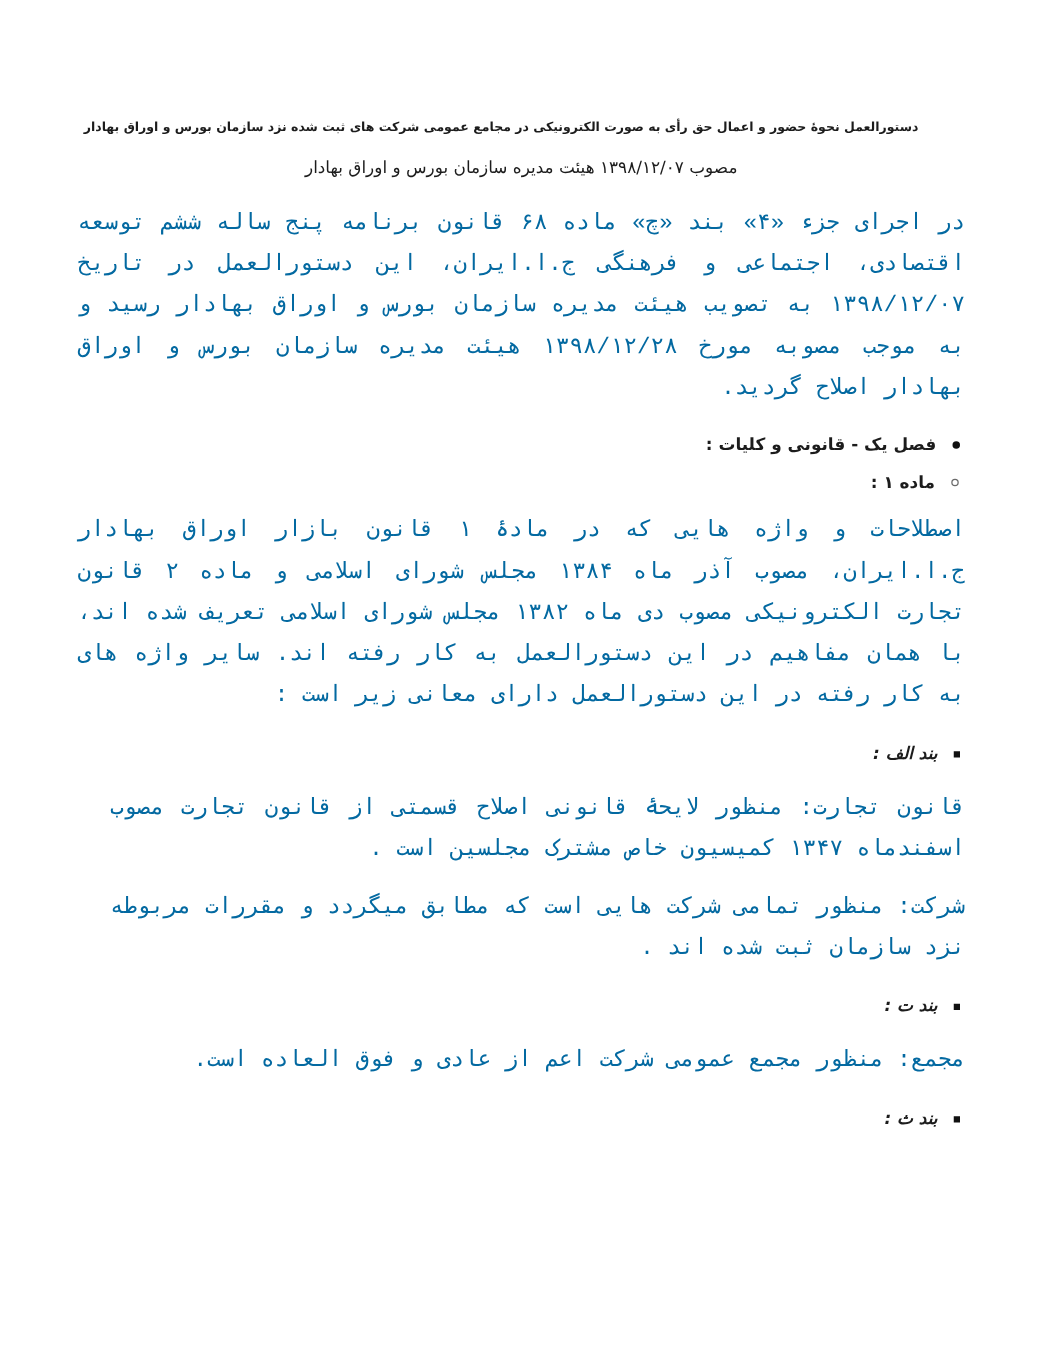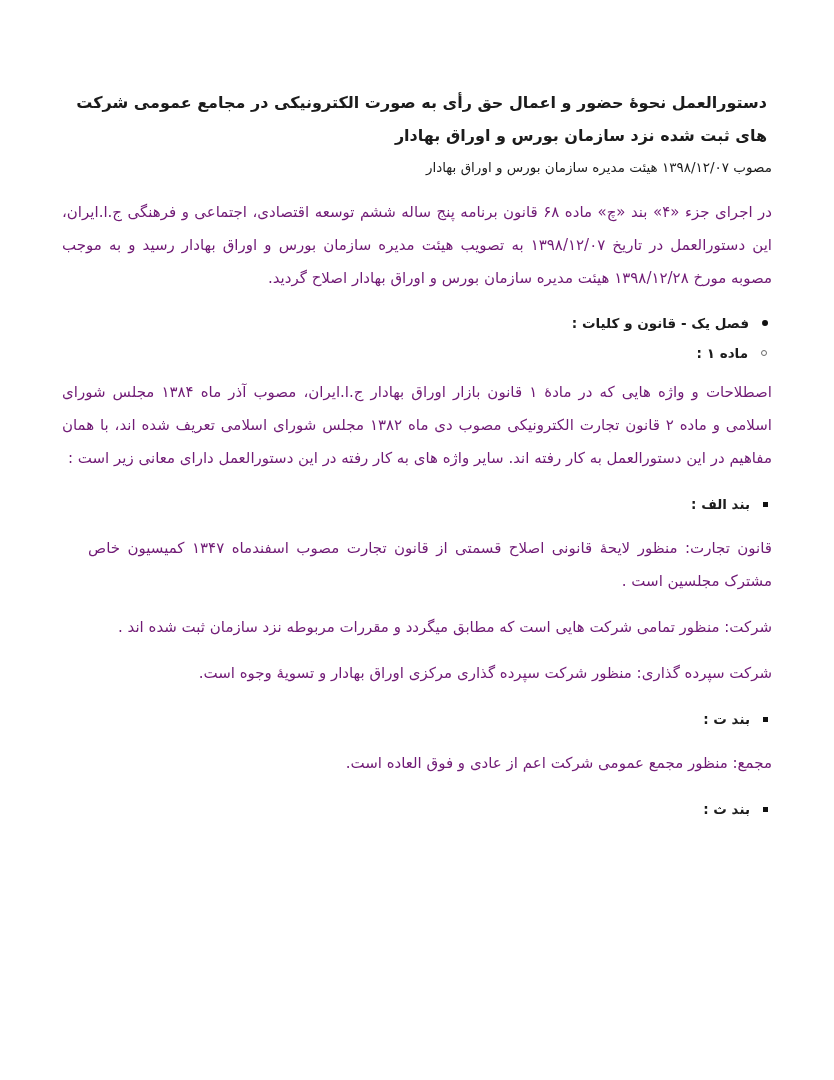--- a/index.html
+++ b/index.html
@@ -10,56 +10,57 @@
     direction: rtl;
     overflow: hidden;
   }
   .page {
     width: 834px; height: 1080px;
     padding: 86px 62px 0 62px;
     color: #1c1c1c;
     background: #ffffff;
   }
   .doc-title {
-    font-size: 16px;
+    font-size: 10px;
     font-weight: bold;
-    text-align: right;
+    text-align: left;
     line-height: 33px;
     max-width: 700px;
     margin: 0 auto;
   }
   .doc-subtitle {
     font-size: 13.5px;
     font-weight: normal;
-    text-align: right;
+    text-align: center;
     line-height: 28px;
     margin-top: 1px;
   }
   .para {
-    font-size: 15px;
+    font-size: 18px;
     line-height: 33px;
     text-align: justify;
     text-justify: inter-word;
-    color: #701a75;
+    color: #0369a1;
+    font-family: Liberation Mono, monospace;
   }
   .intro-para   { margin-top: 15px; }
   .article-body { margin-top: 8px; }
   .clause-body  { margin-top: 13px; margin-left: 26px; }
   .li-row {
     display: flex;
     align-items: center;
     gap: 13px;
     font-weight: bold;
     font-size: 13.5px;
     line-height: 30px;
     padding-right: 4px;
   }
   .li-chapter { margin-top: 13px; }
   .li-article { margin-top: 0; padding-right: 5px; }
-  .li-clause  { margin-top: 14px; }
+  .li-clause  { margin-top: 14px; font-style: italic; }
   .bullet { flex: none; display: inline-block; }
   .bullet-disc {
     width: 6px; height: 6px;
     background: #111; border-radius: 50%;
   }
   .bullet-circle {
     width: 6px; height: 6px;
     border: 1.2px solid #6a6a6a; border-radius: 50%;
     background: transparent;
   }
@@ -74,39 +75,38 @@
 <div class="page">
 
   <h1 class="doc-title">دستورالعمل نحوۀ حضور و اعمال حق رأی به صورت الکترونیکی در مجامع عمومی شرکت های ثبت شده نزد سازمان بورس و اوراق بهادار</h1>
 
   <div class="doc-subtitle">مصوب ۱۳۹۸/۱۲/۰۷ هیئت مدیره سازمان بورس و اوراق بهادار</div>
 
   <p class="para intro-para">در اجرای جزء «۴» بند «چ» ماده ۶۸ قانون برنامه پنج ساله ششم توسعه اقتصادی، اجتماعی و فرهنگی ج.ا.ایران، این دستورالعمل در تاریخ ۱۳۹۸/۱۲/۰۷ به تصویب هیئت مدیره سازمان بورس و اوراق بهادار رسید و به موجب مصوبه مورخ ۱۳۹۸/۱۲/۲۸ هیئت مدیره سازمان بورس و اوراق بهادار اصلاح گردید.</p>
 
   <div class="li-row li-chapter">
     <span class="bullet bullet-disc"></span>
-    <span>فصل یک - قانون و کلیات :</span>
+    <span>فصل یک - قانونی و کلیات :</span>
   </div>
 
   <div class="li-row li-article">
     <span class="bullet bullet-circle"></span>
     <span>ماده ۱ :</span>
   </div>
 
   <p class="para article-body">اصطلاحات و واژه هایی که در مادۀ ۱ قانون بازار اوراق بهادار ج.ا.ایران، مصوب آذر ماه ۱۳۸۴ مجلس شورای اسلامی و ماده ۲ قانون تجارت الکترونیکی مصوب دی ماه ۱۳۸۲ مجلس شورای اسلامی تعریف شده اند، با همان مفاهیم در این دستورالعمل به کار رفته اند. سایر واژه های به کار رفته در این دستورالعمل دارای معانی زیر است :</p>
 
   <div class="li-row li-clause">
     <span class="bullet bullet-square"></span>
     <span>بند الف :</span>
   </div>
   <p class="para clause-body">قانون تجارت: منظور لایحۀ قانونی اصلاح قسمتی از قانون تجارت مصوب اسفندماه ۱۳۴۷ کمیسیون خاص مشترک مجلسین است .</p>
 
   <p class="para clause-body">شرکت: منظور تمامی شرکت هایی است که مطابق میگردد و مقررات مربوطه نزد سازمان ثبت شده اند .</p>
 
-  <p class="para clause-body">شرکت سپرده گذاری: منظور شرکت سپرده گذاری مرکزی اوراق بهادار و تسویۀ وجوه است.</p>
 
   <div class="li-row li-clause">
     <span class="bullet bullet-square"></span>
     <span>بند ت :</span>
   </div>
   <p class="para clause-body">مجمع: منظور مجمع عمومی شرکت اعم از عادی و فوق العاده است.</p>
 
   <div class="li-row li-clause">
     <span class="bullet bullet-square"></span>
     <span>بند ث :</span>

